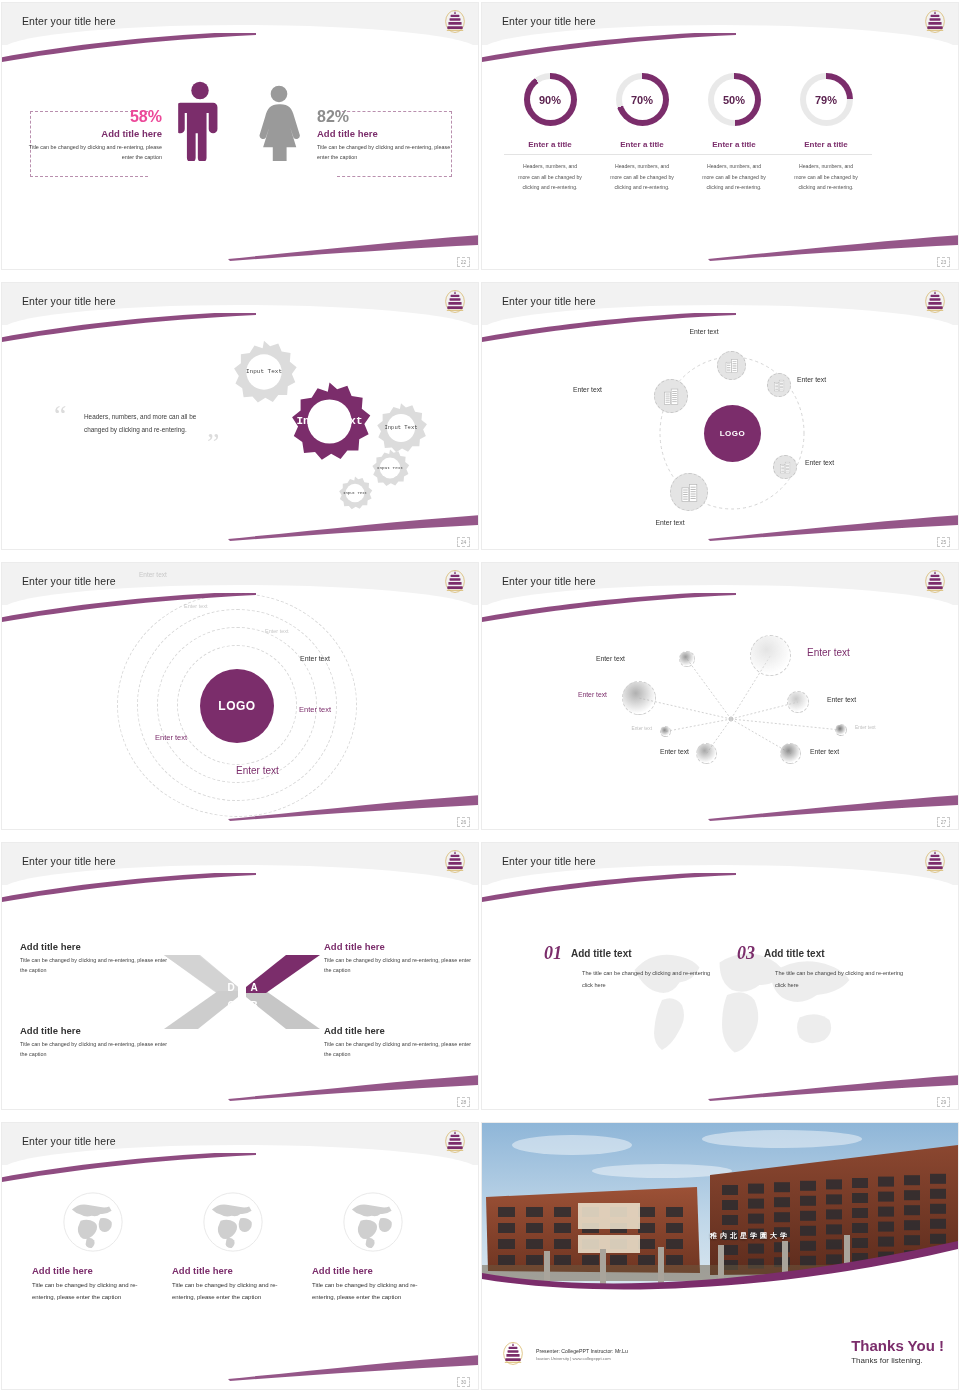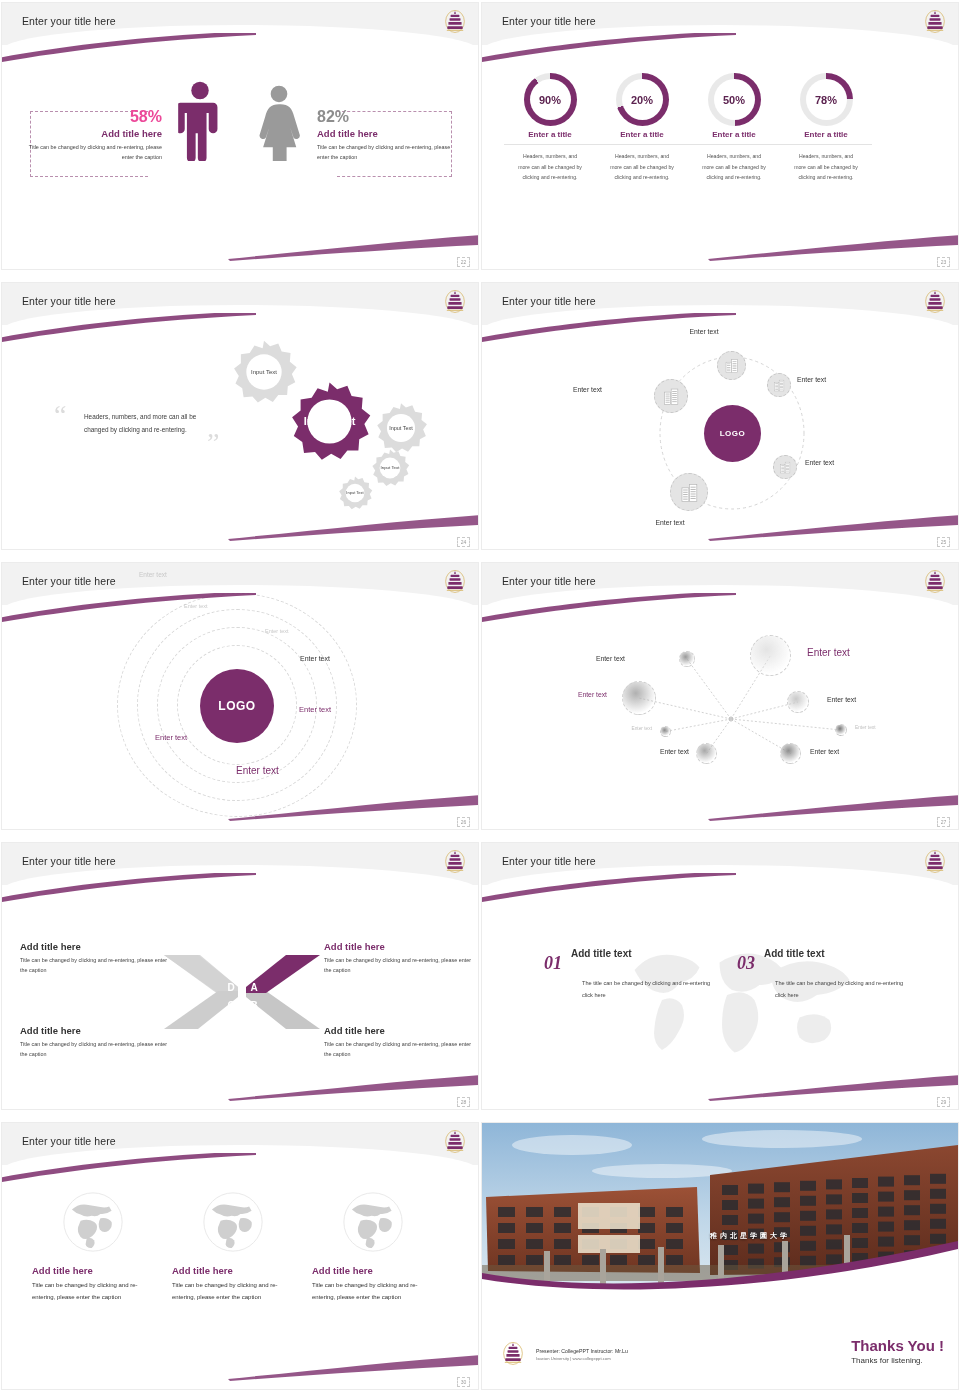--- a/index.html
+++ b/index.html
@@ -40,28 +40,28 @@
   .cap { font-size:5.4px; color:#444; line-height:1.85; margin-top:3px; }
   .dashbox { position:absolute; border:1px dashed #b98fae; }
 
   
   .donut { width:53px; height:53px; border-radius:50%; margin:0 auto;
       display:flex; align-items:center; justify-content:center; position:relative; }
   .donut .hole { width:41px; height:41px; border-radius:50%; background:#fff;
       display:flex; align-items:center; justify-content:center;
       font-size:11px; font-weight:bold; color:#5c2350; }
   .dlab { font-size:8px; font-weight:bold; color:#7B2D6B; text-align:center;
-      margin-top:4px; padding-bottom:5px; border-bottom:1px solid #e3e3e3; }
+      margin-top:14px; padding-bottom:5px; border-bottom:1px solid #e3e3e3; }
   .dtxt { font-size:5.2px; color:#555; line-height:2.05; text-align:center;
       margin-top:6px; }
 
   
   .gear { position:absolute; }
   .gtext { position:absolute; inset:0; display:flex; align-items:center;
-      justify-content:center; text-align:right; color:#444; line-height:1.1; }
+      justify-content:center; text-align:right; color:#444; line-height:1.1;font-family:Liberation Mono, monospace; }
   .quote { font-size:28px; color:#dcdcdc; font-family:"Liberation Serif",serif;
       line-height:.7; }
   .qtext { font-size:6.4px; color:#3b3b3b; line-height:2.1; }
 
   
   .hub { position:absolute; border-radius:50%; background:#7B2D6B; color:#fff;
       display:flex; align-items:center; justify-content:center;
       font-size:8px; font-weight:bold; letter-spacing:.5px; }
   .node { position:absolute; border-radius:50%; background:#e4e4e4;
       border:1px dashed #c6c6c6; display:flex; align-items:center;
@@ -74,21 +74,21 @@
   
   .nblob { position:absolute; border-radius:50%; border:1px dashed #cfcfcf; }
 
   
   .addh { font-size:9.5px; font-weight:bold; color:#333; }
   .addh.p { color:#7B2D6B; }
   .bodyc { font-size:5.4px; color:#444; line-height:1.9; margin-top:3px; }
 
   
   .bignum { font-size:18px; font-weight:bold; font-style:italic; color:#7B2D6B;
-      font-family:"Liberation Serif", serif;margin-top:10px; }
+      font-family:"Liberation Serif", serif; }
   .ntitle { font-size:10px; font-weight:bold; color:#333; }
   .nbody { font-size:5.6px; color:#444; line-height:2.1; margin-top:4px; }
 
   
   .gtitle { font-size:9.5px; font-weight:bold; color:#7B2D6B; }
   .gbody { font-size:6px; color:#333; line-height:2.0; margin-top:3px; }
 
   
   .photo { position:absolute; left:0; top:0; width:100%; height:172px;
       overflow:hidden; }
@@ -165,35 +165,35 @@
   <div class="pagenum">23</div>
         <div style="position:absolute;left:22px;top:70px;width:92px;">
       <div class="donut" style="background:conic-gradient(#7B2D6B 0deg 324deg,#e9e9e9 324deg 360deg);text-align:center;">
         <div class="hole">90%</div>
       </div>
       <div class="dlab">Enter a title</div>
       <div class="dtxt" style="padding:0 14px;">Headers, numbers, and more can all be changed by clicking and re-entering.</div>
     </div>
         <div style="position:absolute;left:114px;top:70px;width:92px;">
       <div class="donut" style="background:conic-gradient(#7B2D6B 0deg 252deg,#e9e9e9 252deg 360deg);">
-        <div class="hole">20%</div>
+        <div class="hole">70%</div>
       </div>
       <div class="dlab">Enter a title</div>
       <div class="dtxt" style="padding:0 14px;">Headers, numbers, and more can all be changed by clicking and re-entering.</div>
     </div>
         <div style="position:absolute;left:206px;top:70px;width:92px;">
       <div class="donut" style="background:conic-gradient(#7B2D6B 0deg 180deg,#e9e9e9 180deg 360deg);">
         <div class="hole">50%</div>
       </div>
       <div class="dlab">Enter a title</div>
       <div class="dtxt" style="padding:0 14px;">Headers, numbers, and more can all be changed by clicking and re-entering.</div>
     </div>
         <div style="position:absolute;left:298px;top:70px;width:92px;">
       <div class="donut" style="background:conic-gradient(#7B2D6B 0deg 90deg,#e9e9e9 90deg 360deg);">
-        <div class="hole">78%</div>
+        <div class="hole">79%</div>
       </div>
       <div class="dlab">Enter a title</div>
       <div class="dtxt" style="padding:0 14px;">Headers, numbers, and more can all be changed by clicking and re-entering.</div>
     </div>
       </div>
    </div>
     <div class="slide">
      <div class="sheet">
   <div class="hdr"></div>
   <div class="hdr-white"></div>

